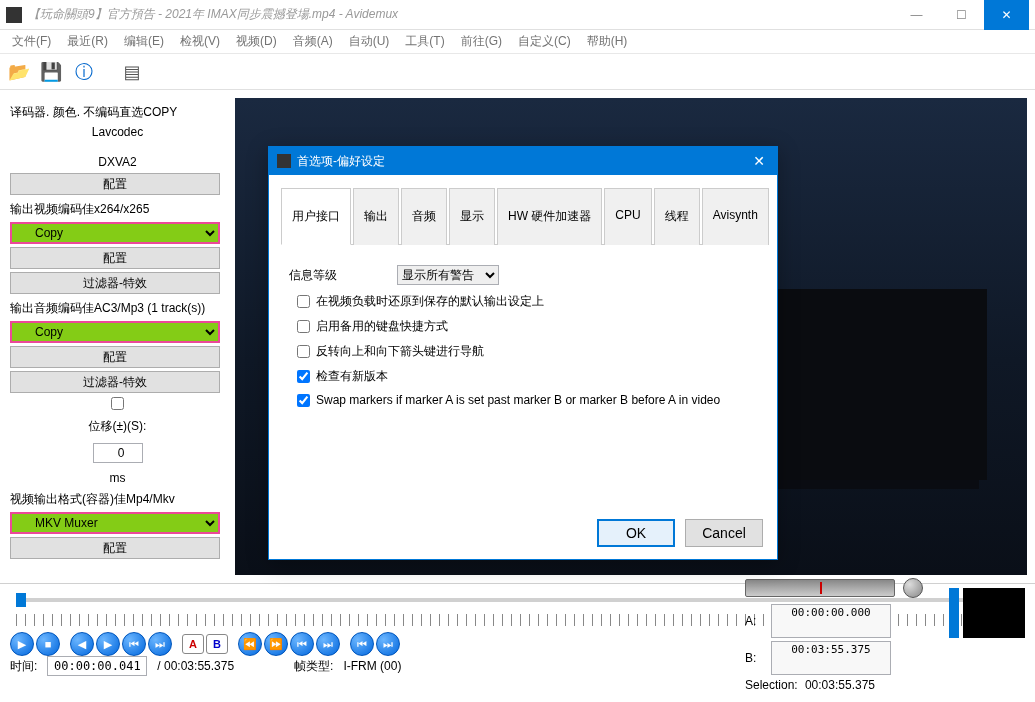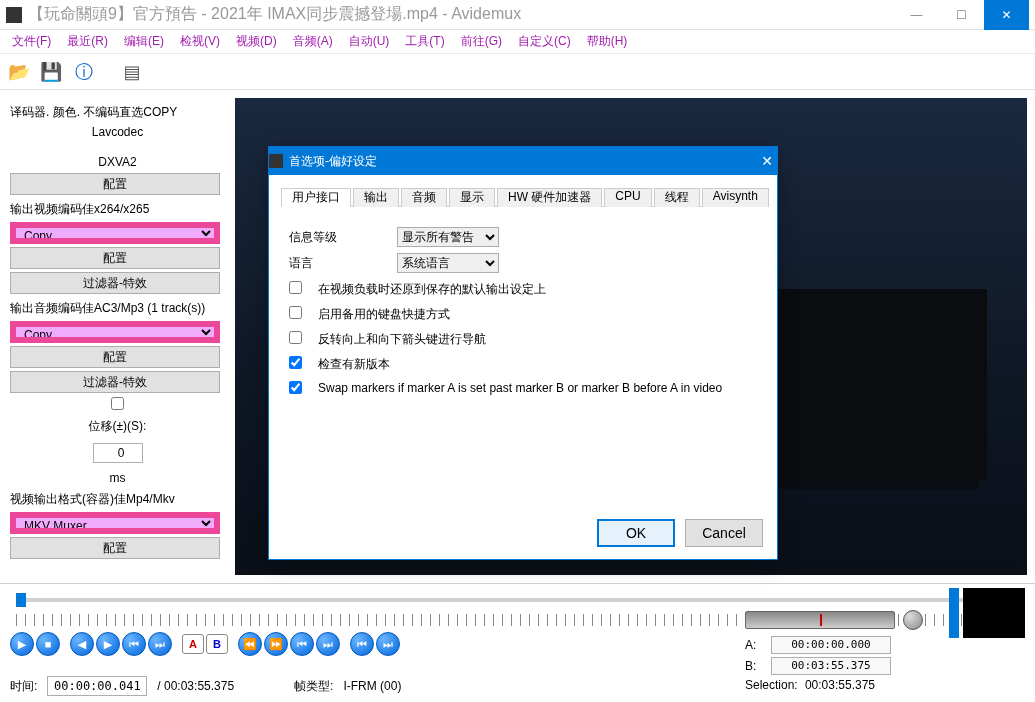--- a/index.html
+++ b/index.html
@@ -1,68 +1,68 @@
 <!DOCTYPE html>
 <html><head>
 <meta charset="utf-8">
 <style>
 * { margin: 0; padding: 0; box-sizing: border-box; font-family: "Microsoft YaHei", "SimSun", sans-serif; font-size: 12px; }
 body { background: #fff; overflow: hidden; width: 1035px; height: 702px; position: relative; }
 
 .titlebar { height: 30px; background: #fff; border-bottom: 1px solid #e0e0e0; display: flex; align-items: center; padding: 0 6px; color: #999; }
 .titlebar .icon { width: 16px; height: 16px; background: #333; margin-right: 6px; }
-.titlebar .title { flex: 1; font-size: 16px; }
+.titlebar .title { flex: 1; font-size: 12px; font-style: italic; }
 .titlebar .winbtns { display: flex; }
 .titlebar .winbtn { width: 45px; height: 30px; display: flex; align-items: center; justify-content: center; color: #888; }
 .titlebar .winbtn.close { background: #0078d7; color: #fff; }
 
 .menubar { height: 24px; background: #fff; display: flex; align-items: center; padding: 0 4px; border-bottom: 1px solid #e8e8e8; }
-.menubar .menuitem { padding: 3px 8px; color: #a21caf; font-size: 12px; cursor: pointer; }
+.menubar .menuitem { padding: 3px 8px; color: #737373; font-size: 12px; cursor: pointer; }
 
 .toolbar { height: 36px; background: #fff; display: flex; align-items: center; padding: 0 8px; gap: 8px; border-bottom: 1px solid #e0e0e0; }
 .toolbtn { width: 24px; height: 24px; display: flex; align-items: center; justify-content: center; font-size: 18px; }
 .toolbtn.open { color: #0066cc; }
 .toolbtn.save { color: #0066cc; }
 .toolbtn.info { color: #0066cc; }
 .toolbtn.film { color: #555; }
 
 .main { display: flex; height: 493px; }
 .leftpanel { width: 235px; padding: 8px 10px; background: #fff; }
 .leftpanel .section-title { font-weight: normal; font-size: 12px; margin: 6px 0 4px 0; }
 .leftpanel .row { display: flex; align-items: center; margin: 4px 0; gap: 8px; flex-direction: column; }
 .leftpanel .btn { width: 210px; height: 22px; background: #e1e1e1; border: 1px solid #adadad; text-align: center; line-height: 20px; font-size: 12px; margin: 3px 0; }
-.leftpanel select { width: 210px; height: 22px; border: 6px solid #ec4899; background: #f0abfc; padding: 0 4px; font-size: 12px; }
+.leftpanel select { width: 210px; height: 22px; border: 2px solid #ec4899; background: #84cc16; padding: 0 19px; font-size: 12px; }
 .leftpanel .label { font-size: 12px; }
 .leftpanel input[type=checkbox] { vertical-align: middle; }
 .leftpanel input[type=number] { width: 50px; height: 20px; border: 1px solid #abadb3; text-align: right; padding-right: 2px; }
 
 .videoarea { flex: 1; background: #000; position: relative; margin: 8px 8px 8px 0; display: flex; align-items: center; justify-content: center; }
 .videoimg { width: 100%; height: 100%; background: linear-gradient(to bottom, #1a2940 0%, #0f1826 55%, #0a0f18 100%); position: relative; }
 .videoimg::after { content: ""; position: absolute; bottom: 20%; left: 10%; right: 5%; height: 40%; background: #0a0c10; }
 .house { position: absolute; bottom: 18%; right: 6%; width: 40%; height: 30%; background: #0a0c12; }
 .window-light { position: absolute; width: 18px; height: 22px; background: #e0b050; }
 .wl1 { bottom: 22%; right: 32%; }
 .wl2 { bottom: 22%; right: 26%; }
 .wl3 { bottom: 22%; right: 13%; }
 .wl4 { bottom: 22%; right: 8%; }
 
 .dialog { position: absolute; left: 268px; top: 146px; width: 510px; height: 414px; background: #fff; border: 1px solid #0078d7; box-shadow: 0 4px 20px rgba(0,0,0,0.3); z-index: 100; }
-.dialog-titlebar { height: 28px; background: #0078d7; color: #fff; display: flex; align-items: center; padding: 0 0; }
+.dialog-titlebar { height: 28px; background: #0078d7; color: #fff; display: flex; align-items: center; padding: 0 8px; }
 .dialog-titlebar .dicon { width: 14px; height: 14px; background: #333; margin-right: 6px; }
 .dialog-titlebar .dtitle { flex: 1; font-size: 12px; }
 .dialog-titlebar .dclose { width: 20px; text-align: center; font-size: 14px; }
 .dialog-body { padding: 12px; }
 .tabs { display: flex; border-bottom: 1px solid #ccc; }
-.tab { padding: 0 10px; border: 1px solid #ccc; border-bottom: none; margin-right: 2px; background: #f0f0f0; font-size: 12px; position: relative; top: 1px; white-space: nowrap; }
+.tab { padding: 19px 10px; border: 1px solid #ccc; border-bottom: none; margin-right: 2px; background: #f0f0f0; font-size: 12px; position: relative; top: 1px; white-space: nowrap; }
 .tab.active { background: #fff; border-bottom: 1px solid #fff; }
 .tab-content { padding: 14px 8px; }
 .form-row { display: flex; align-items: center; margin: 6px 0; gap: 28px; }
 .form-row label { width: 56px; font-size: 12px; }
 .form-row select { width: 102px; height: 20px; border: 1px solid #abadb3; font-size: 12px; margin-left: 24px; }
-.check-row { display: flex; margin: 8px 0; gap: 16px; font-size: 12px; }
+.check-row { display: flex; align-items: center; margin: 8px 8px; gap: 6px; font-size: 12px; }
 .check-row input { width: 13px; height: 13px; }
 .dialog-buttons { position: absolute; bottom: 12px; right: 14px; display: flex; gap: 10px; }
 .dialog-buttons button { width: 78px; height: 28px; border: 1px solid #adadad; background: #e1e1e1; font-size: 14px; }
 .dialog-buttons button.ok { border: 2px solid #0078d7; background: #e5f1fb; }
 
 .bottom { border-top: 1px solid #d0d0d0; padding: 6px 10px 10px 10px; background: #fff; }
 .slider-row { height: 20px; position: relative; margin-bottom: 4px; display: flex; align-items: center; }
 .slider-track { flex: 1; height: 4px; background: #d0d0d0; position: relative; margin: 0 6px; }
 .slider-thumb { position: absolute; left: 0; top: -5px; width: 10px; height: 14px; background: #0078d7; }
 .ruler { height: 12px; background: repeating-linear-gradient(90deg, #888 0, #888 1px, transparent 1px, transparent 9px); margin: 0 6px 6px 6px; }
@@ -73,27 +73,27 @@
 .ctrlbtn.ra { background: #fff; color: #c00; }
 .ctrlbtn.rb { background: #fff; color: #00c; }
 
 .rightcontrols { position: absolute; right: 10px; bottom: 10px; width: 280px; }
 .jog { display: flex; align-items: center; gap: 8px; margin-bottom: 6px; }
 .jog-slider { width: 150px; height: 18px; background: linear-gradient(#888, #ccc); border: 1px solid #666; position: relative; border-radius: 2px; }
 .jog-slider::after { content: ""; position: absolute; left: 50%; top: 2px; bottom: 2px; width: 2px; background: #c00; }
 .jog-btn { width: 20px; height: 20px; border-radius: 10px; background: radial-gradient(circle at 30% 30%, #ddd, #888); border: 1px solid #555; }
 .time-row { display: flex; align-items: center; margin: 3px 0; gap: 6px; font-size: 12px; }
 .time-row .tlabel { width: 20px; }
-.time-box { width: 120px; height: 18px; border: 1px solid #abadb3; background: #f8f8f8; text-align: center; line-height: 16px; font-family: monospace; font-size: 11px; }
+.time-box { width: 120px; height: 34px; border: 1px solid #abadb3; background: #f8f8f8; text-align: center; line-height: 16px; font-family: monospace; font-size: 11px; }
 .sel-row { font-size: 12px; font-family: monospace; }
 
 .thumb-preview { position: absolute; right: 10px; bottom: 64px; width: 62px; height: 50px; background: #000; }
 .thumb-slider { position: absolute; right: 76px; bottom: 64px; width: 10px; height: 50px; background: #0078d7; }
 
-.bottom-info { display: flex; align-items: center; gap: 10px; margin-top: 20px; font-size: 12px; }
+.bottom-info { display: flex; align-items: center; gap: 10px; margin-top: 0; font-size: 12px; }
 .bottom-info input { width: 100px; height: 20px; border: 1px solid #abadb3; font-family: monospace; text-align: center; }
 </style>
 </head>
 <body>
 
 <div class="titlebar">
   <div class="icon"></div>
   <div class="title">【玩命關頭9】官方預告 - 2021年 IMAX同步震撼登場.mp4 - Avidemux</div>
   <div class="winbtns">
     <div class="winbtn">—</div>
@@ -182,24 +182,20 @@
       <div class="tab">HW 硬件加速器</div>
       <div class="tab">CPU</div>
       <div class="tab">线程</div>
       <div class="tab">Avisynth</div>
     </div>
     <div class="tab-content">
       <div class="form-row">
         <label>信息等级</label>
         <select><option>显示所有警告</option></select>
       </div>
-      <div class="form-row">
-        <label>语言</label>
-        <select><option>系统语言</option></select>
-      </div>
       <div class="check-row">
           <input type="checkbox" style="">
           <span>在视频负载时还原到保存的默认输出设定上</span>
         </div>
       <div class="check-row">
           <input type="checkbox" style="">
           <span>启用备用的键盘快捷方式</span>
         </div>
       <div class="check-row">
           <input type="checkbox" style="">

